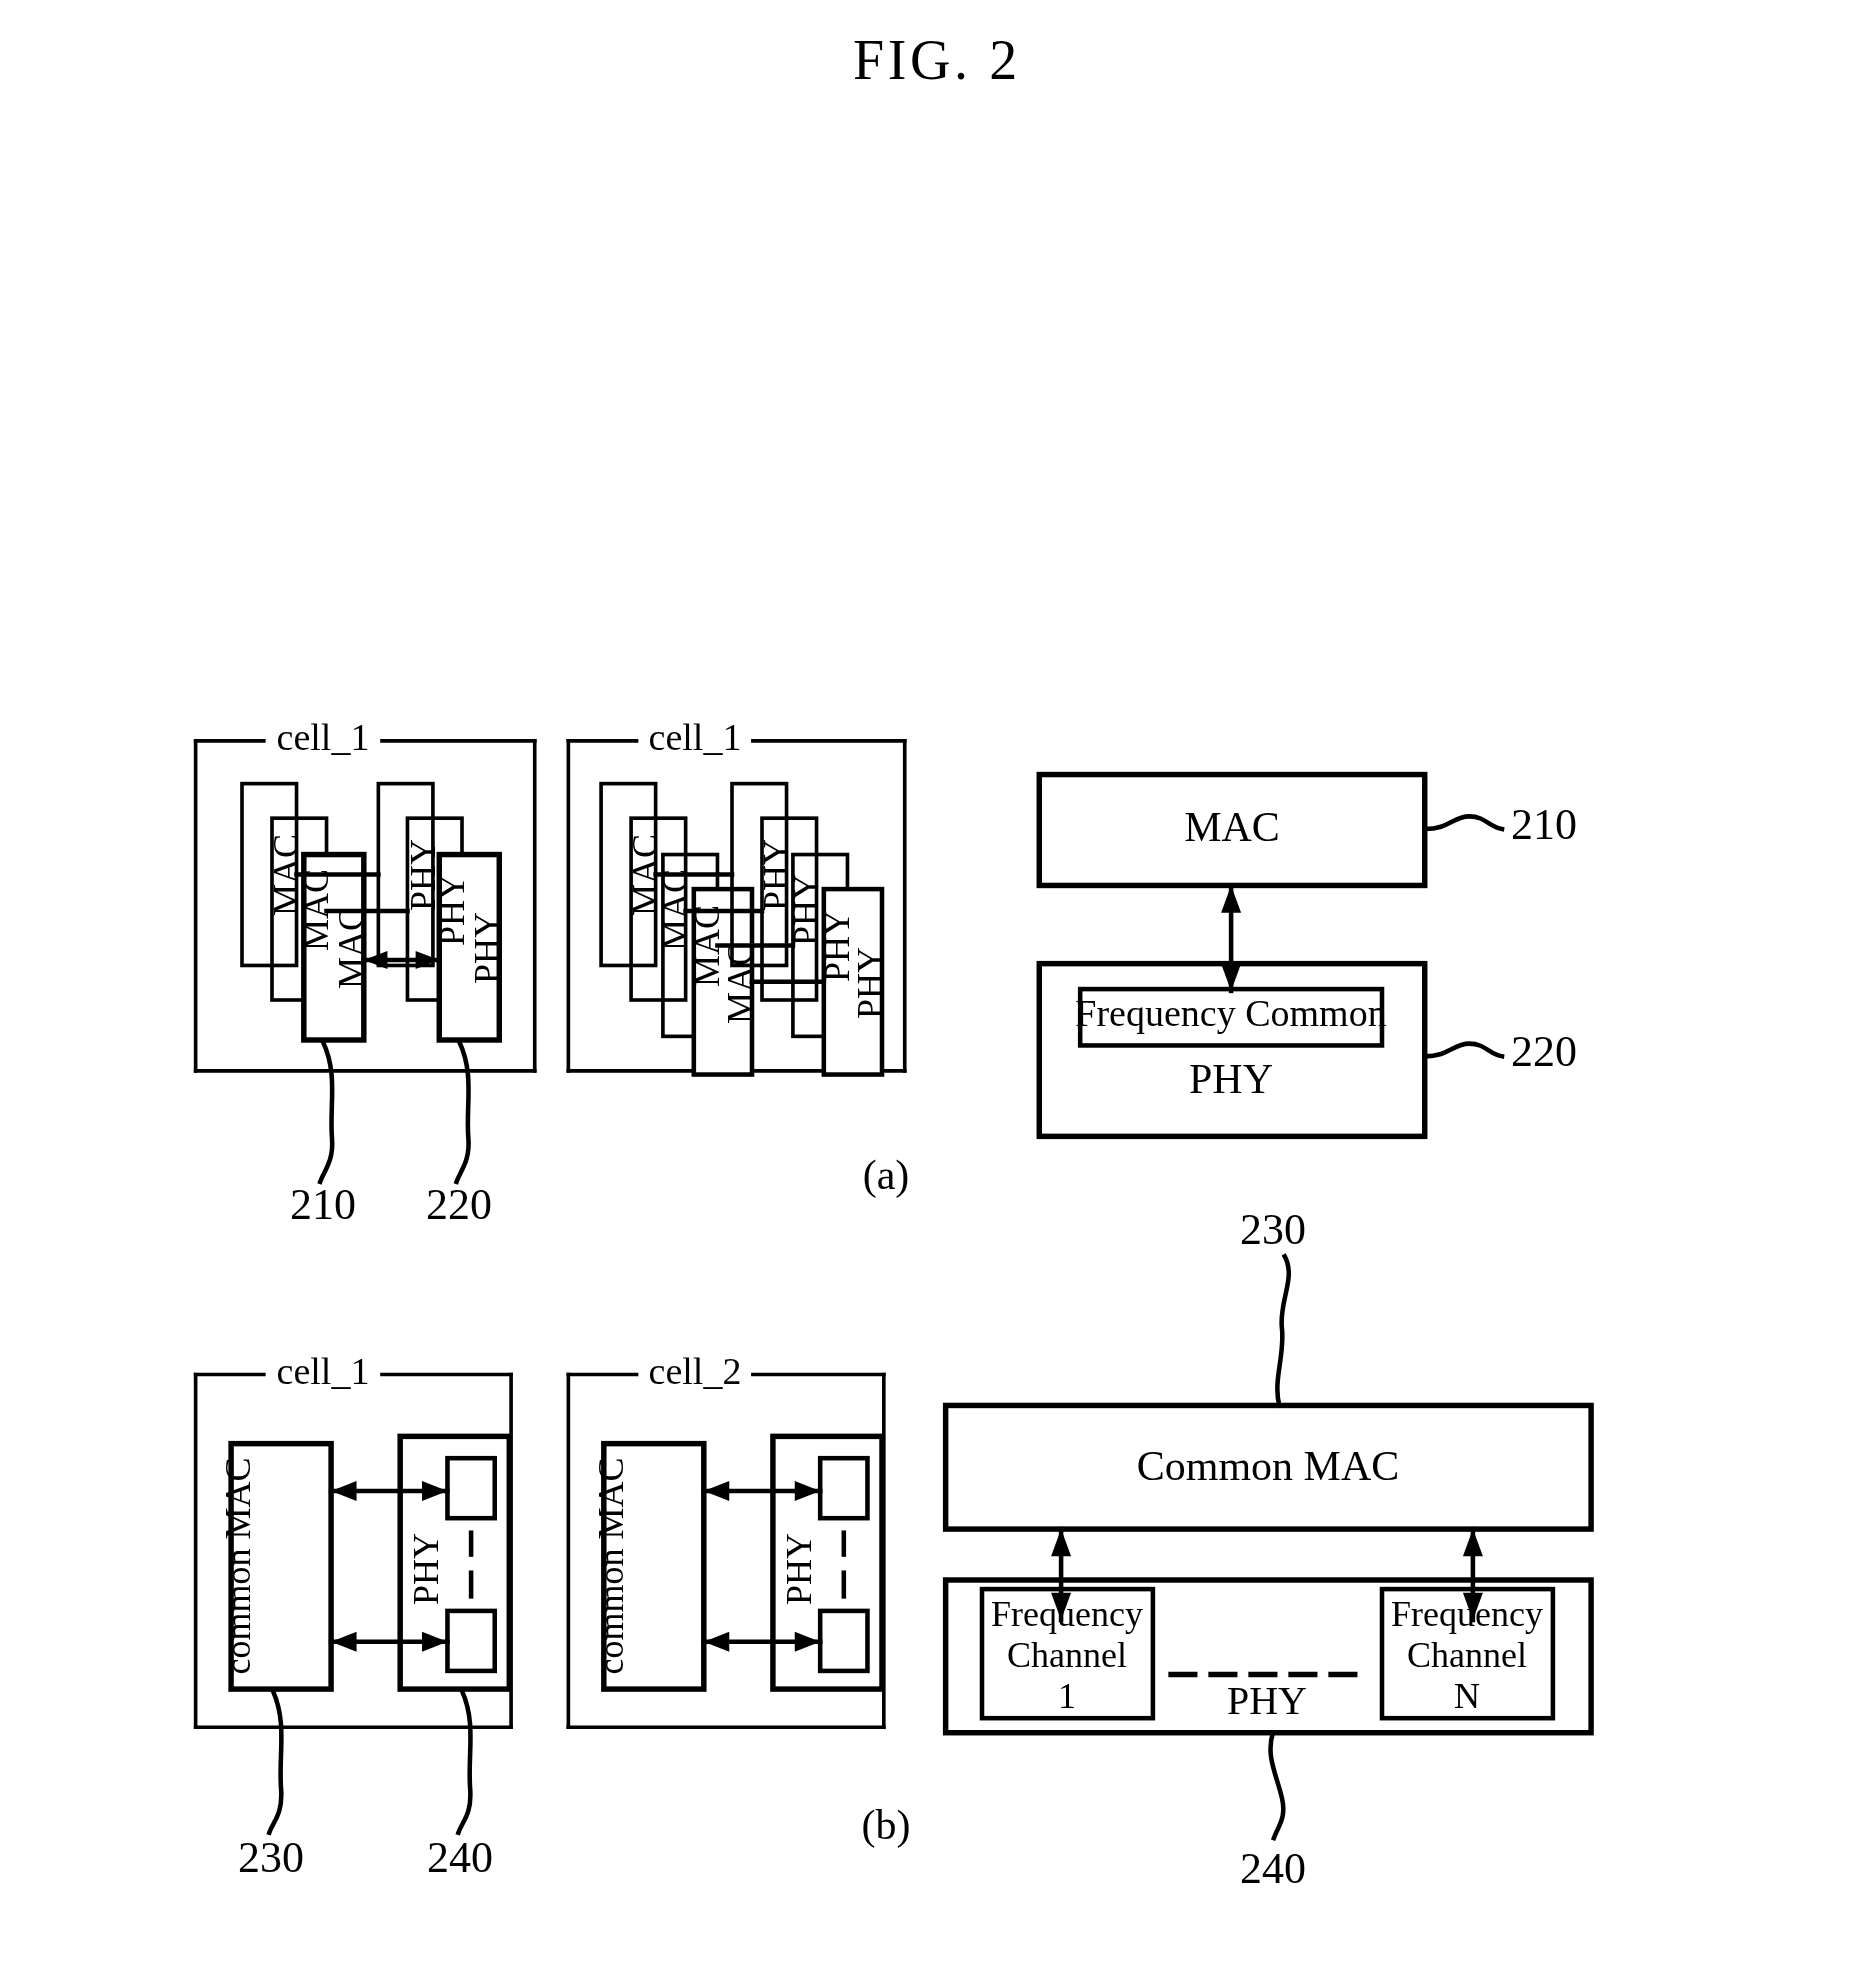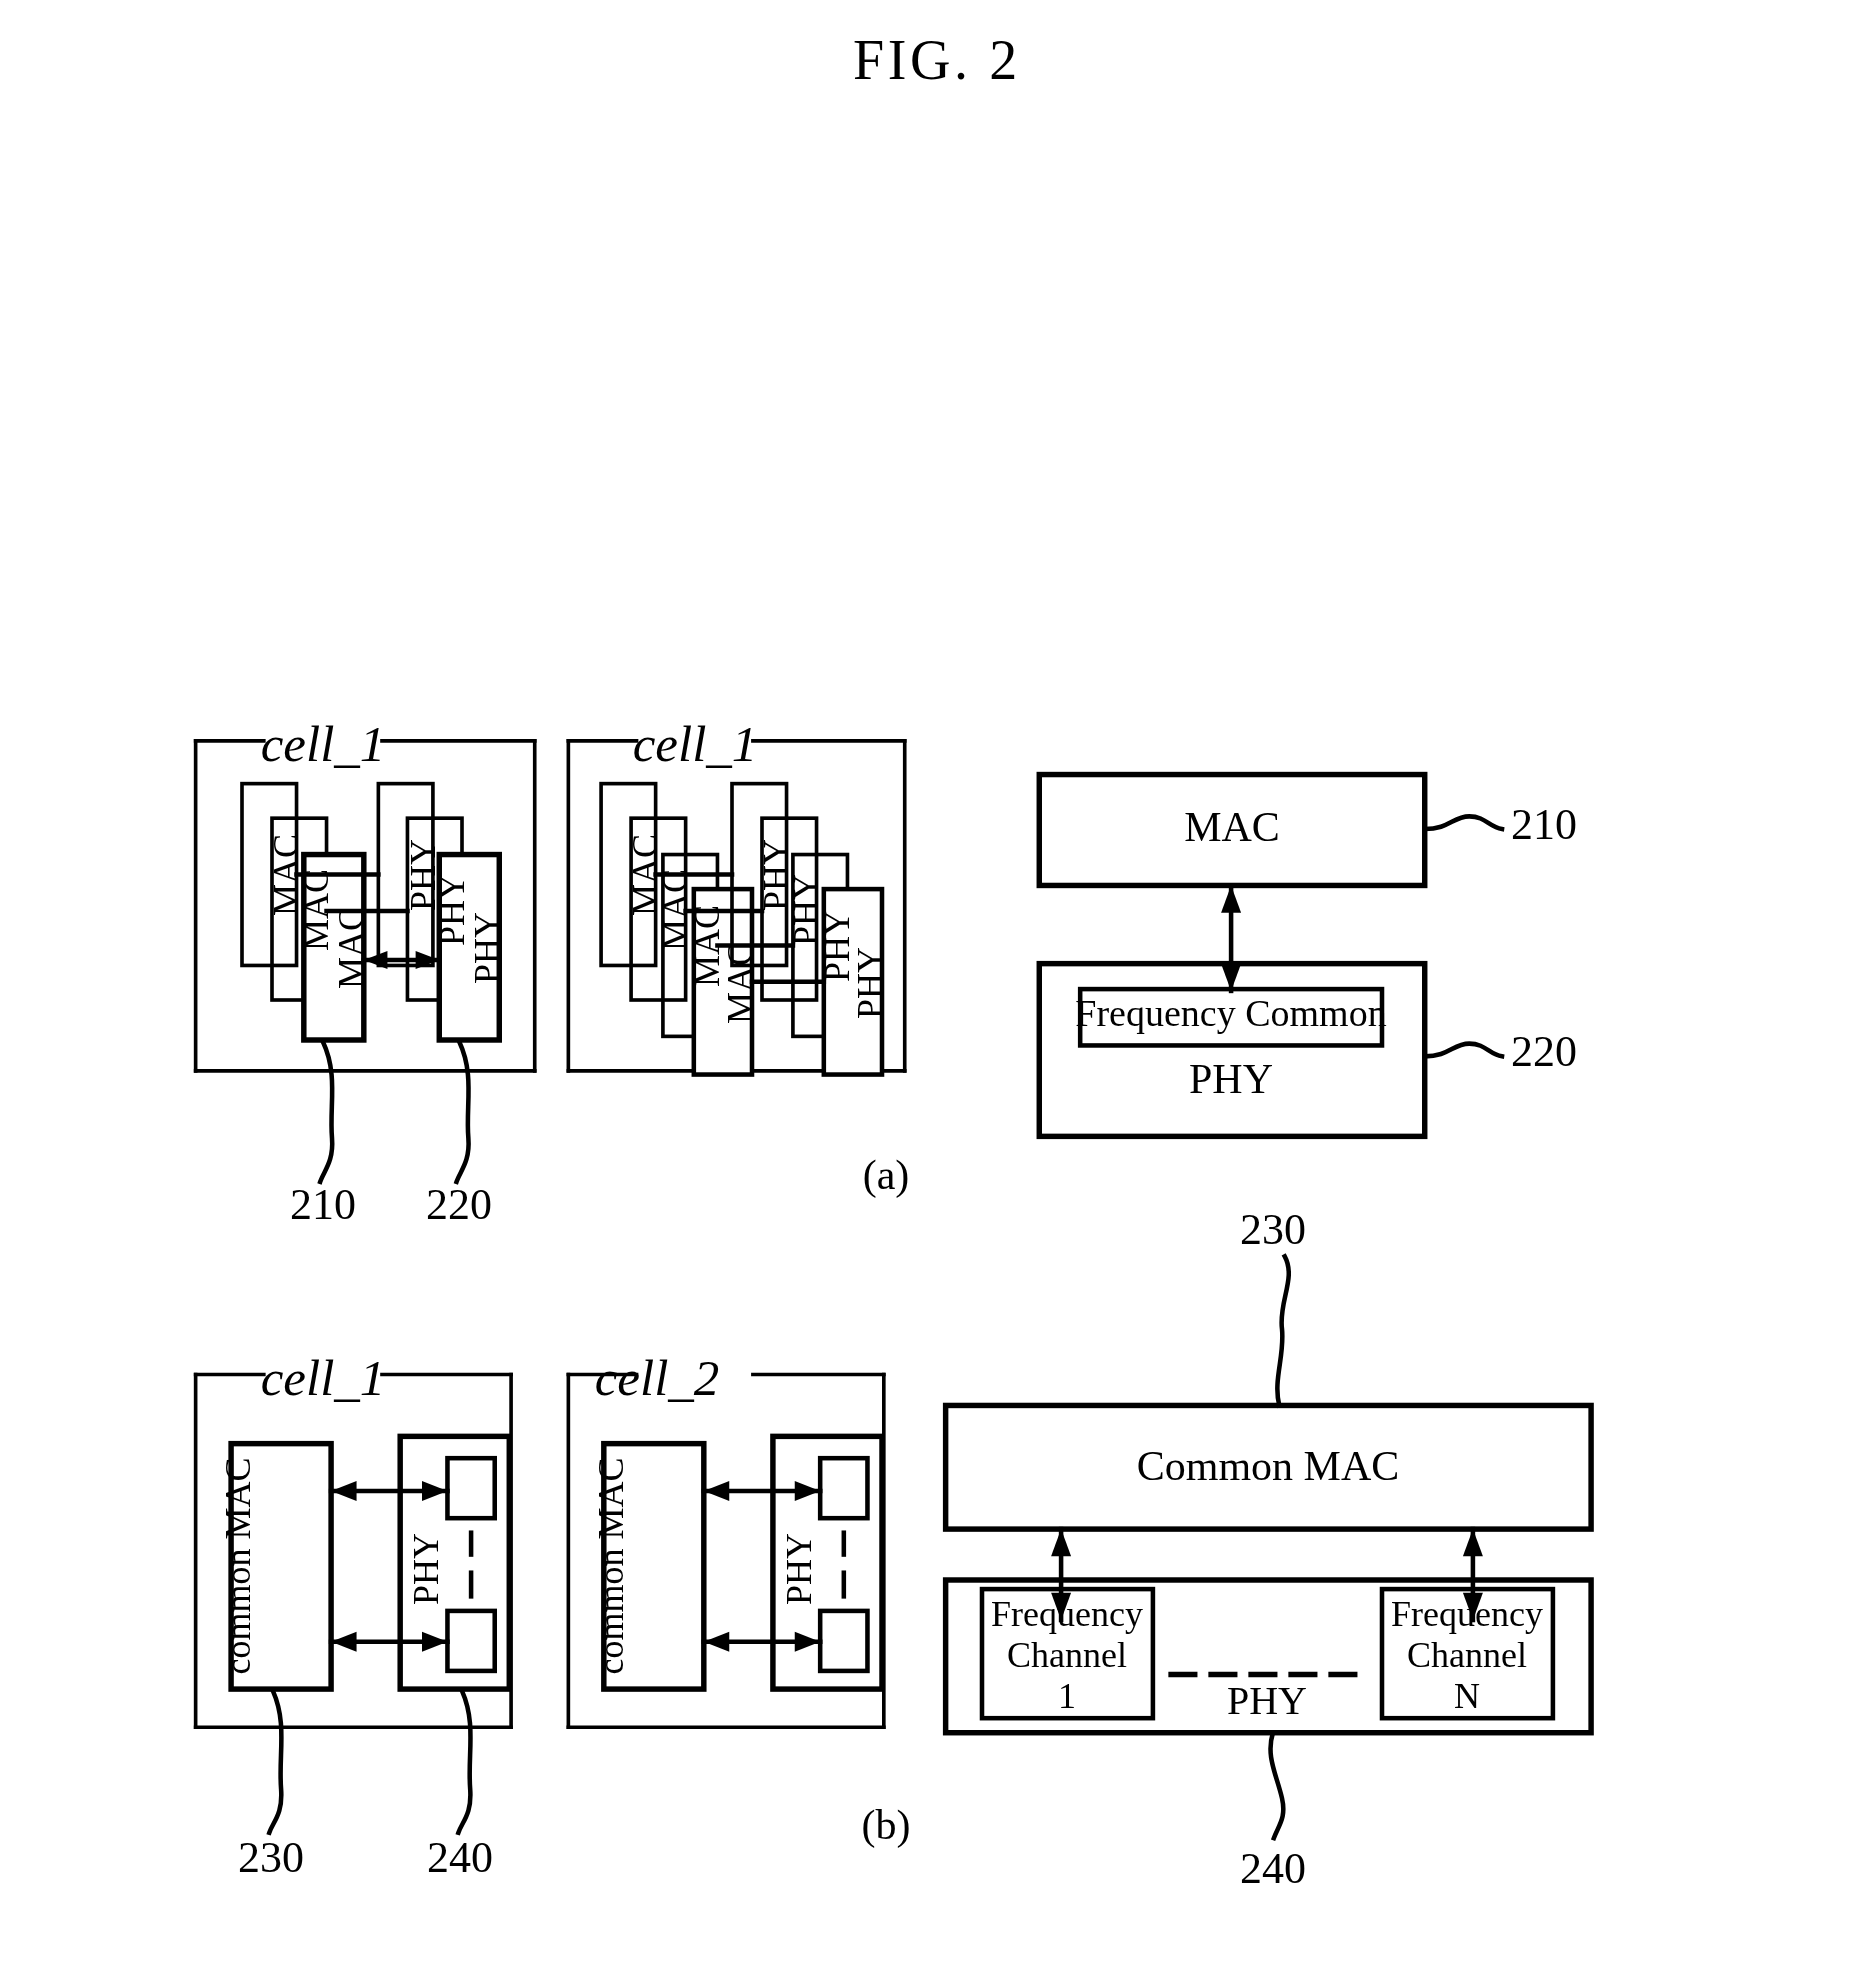--- a/index.html
+++ b/index.html
@@ -50,22 +50,21 @@
     line-height: 1.05;
   }
   .lbl.center {
     text-align: center;
     transform: translateX(-50%);
   }
   .rot90 {
     transform-origin: 50% 50%;
   }
   .cellname {
-    font-size: 51px;
-    font-style: italic;
+    font-size: 38px;
   }
   .refnum {
     font-size: 44px;
   }
   .partlbl {
     font-size: 42px;
   }
   .boxtxt {
     font-size: 36px;
   }
@@ -250,21 +249,21 @@
   <div class="lbl partlbl center" style="left:886px; top:1153px;">(a)</div>
 
   <div class="lbl cellname center" style="left:323px; top:1352px;">cell_1</div>
 
   <div class="lbl boxtxt" style="left:116px; top:1547px; width:245px; text-align:center; transform:rotate(-90deg); font-size:36px;">common MAC</div>
   <div class="lbl boxtxt" style="left:336px; top:1550px; width:182px; text-align:center; transform:rotate(-90deg); font-size:36px;">PHY</div>
 
   <div class="lbl refnum center" style="left:271px; top:1835px;">230</div>
   <div class="lbl refnum center" style="left:460px; top:1835px;">240</div>
 
-  <div class="lbl cellname center" style="left:657px; top:1352px;">cell_2</div>
+  <div class="lbl cellname center" style="left:695px; top:1352px;">cell_2</div>
 
   <div class="lbl boxtxt" style="left:489px; top:1547px; width:245px; text-align:center; transform:rotate(-90deg); font-size:36px;">common MAC</div>
   <div class="lbl boxtxt" style="left:709px; top:1550px; width:182px; text-align:center; transform:rotate(-90deg); font-size:36px;">PHY</div>
 
   <div class="lbl refnum center" style="left:1273px; top:1207px;">230</div>
 
   <div class="lbl bigbox center" style="left:1268px; top:1444px;">Common MAC</div>
 
   <div class="lbl center" style="left:1067px; top:1596px; font-size:36px; text-align:center;">Frequency</div>
   <div class="lbl center" style="left:1067px; top:1637px; font-size:36px; text-align:center;">Channel</div>

